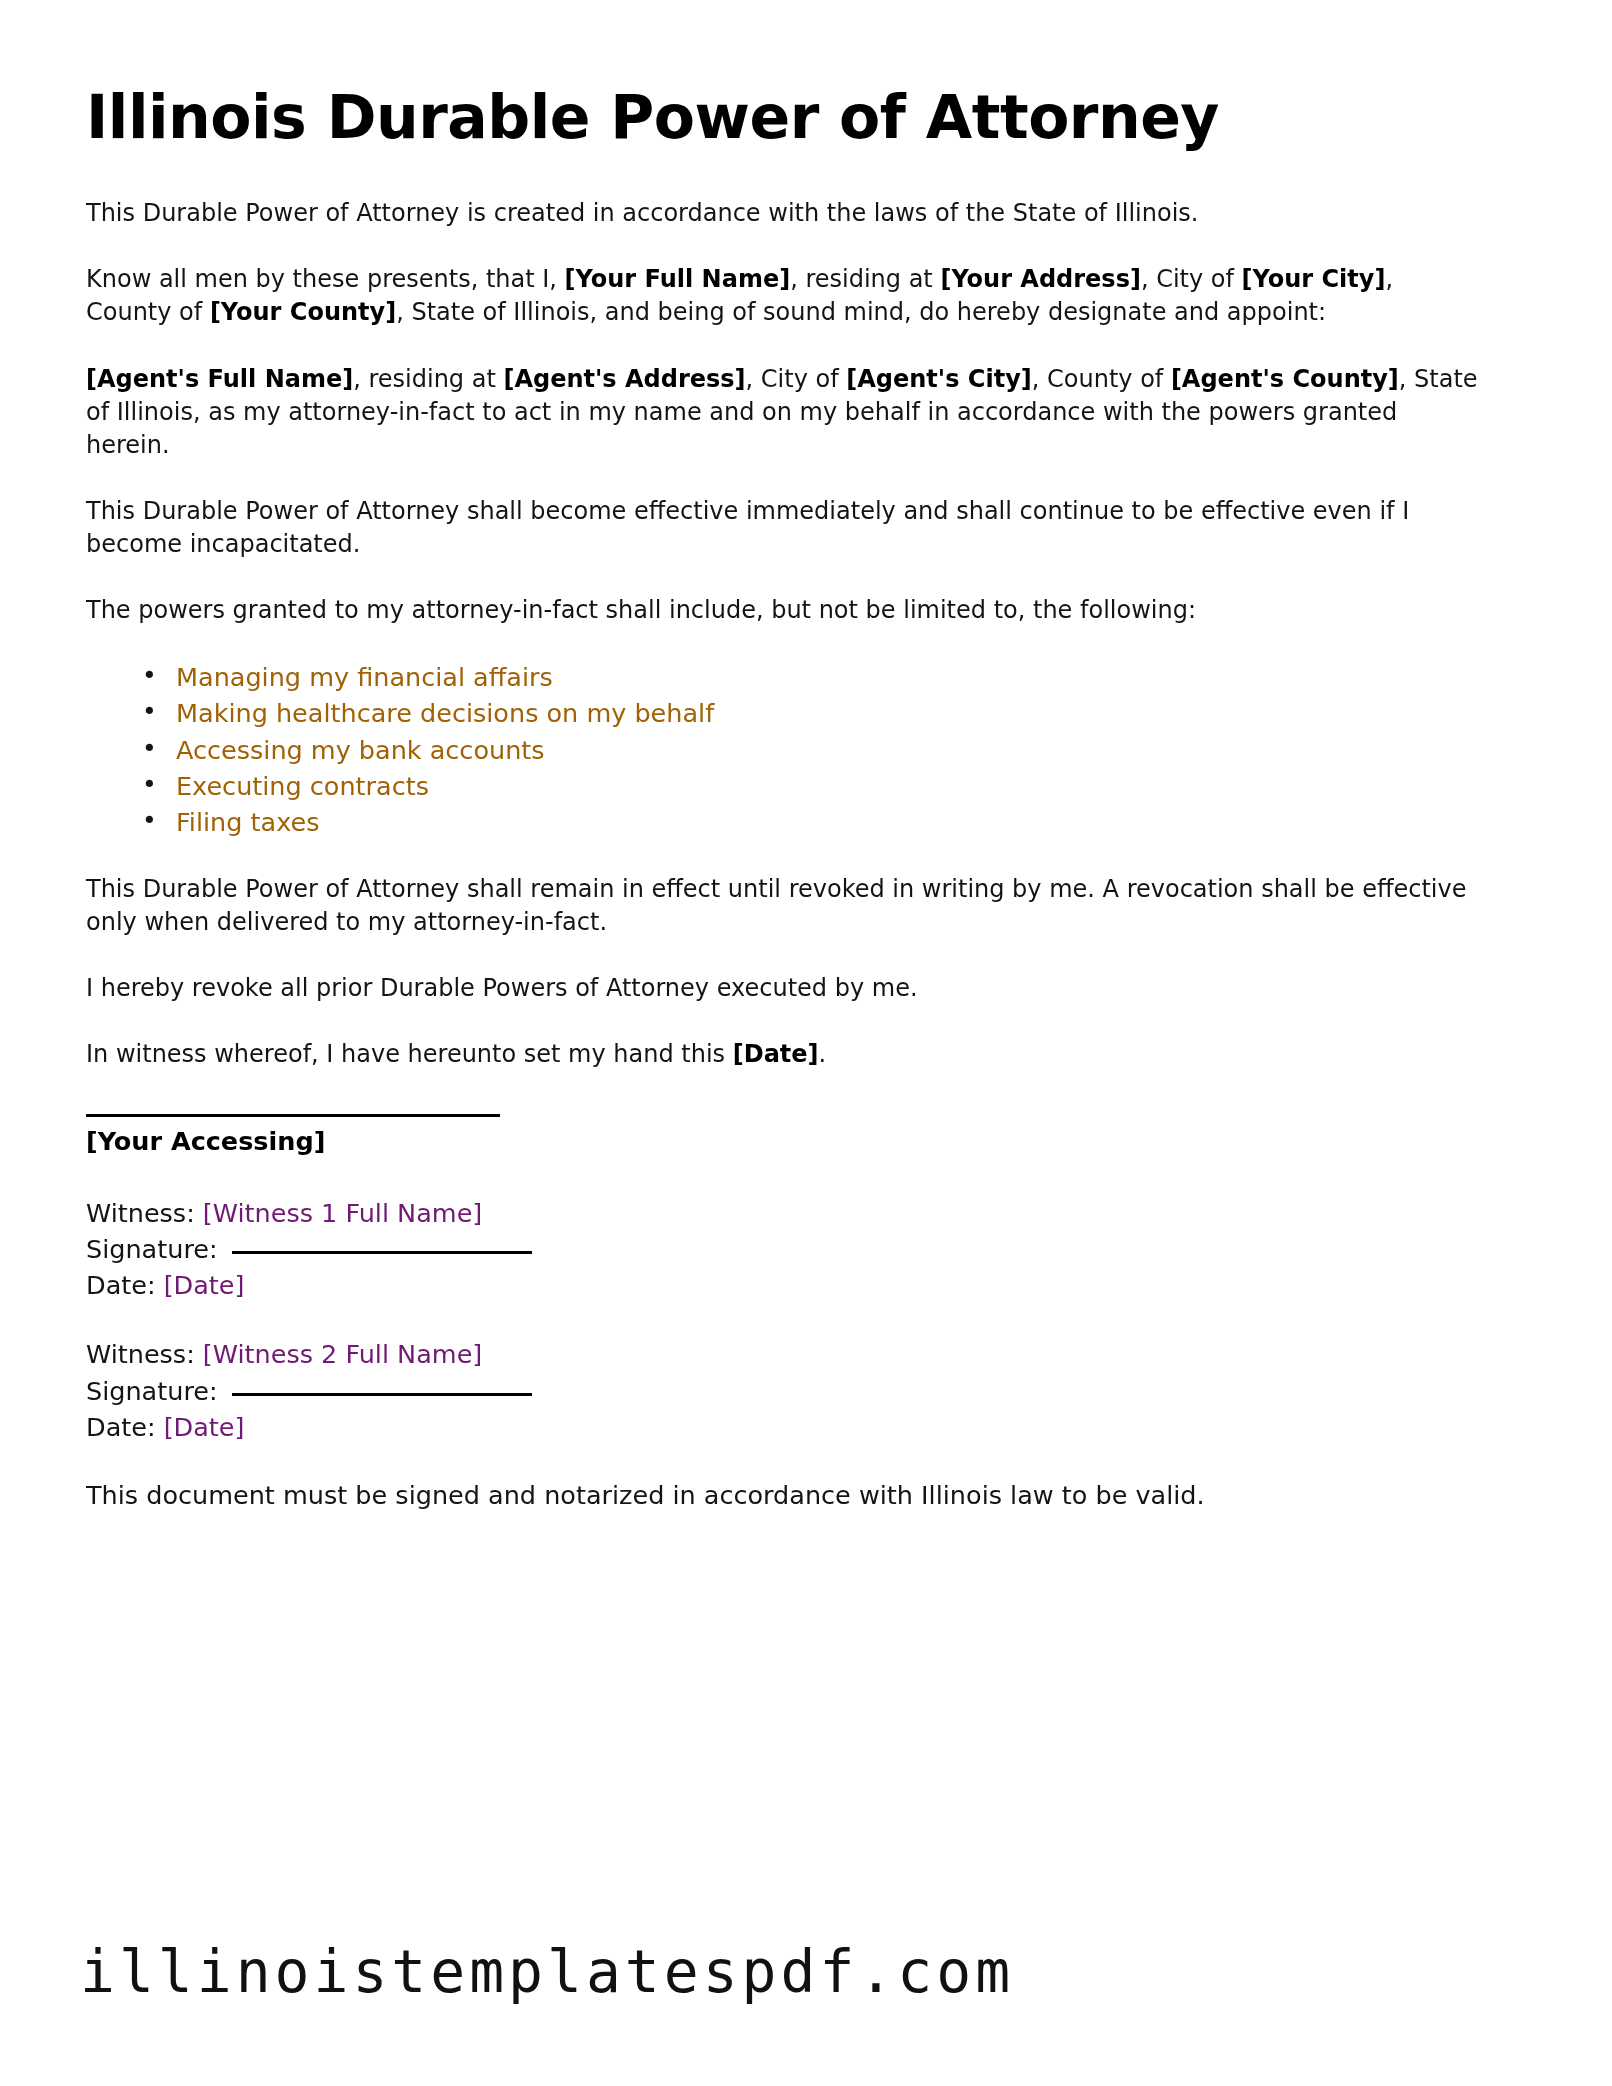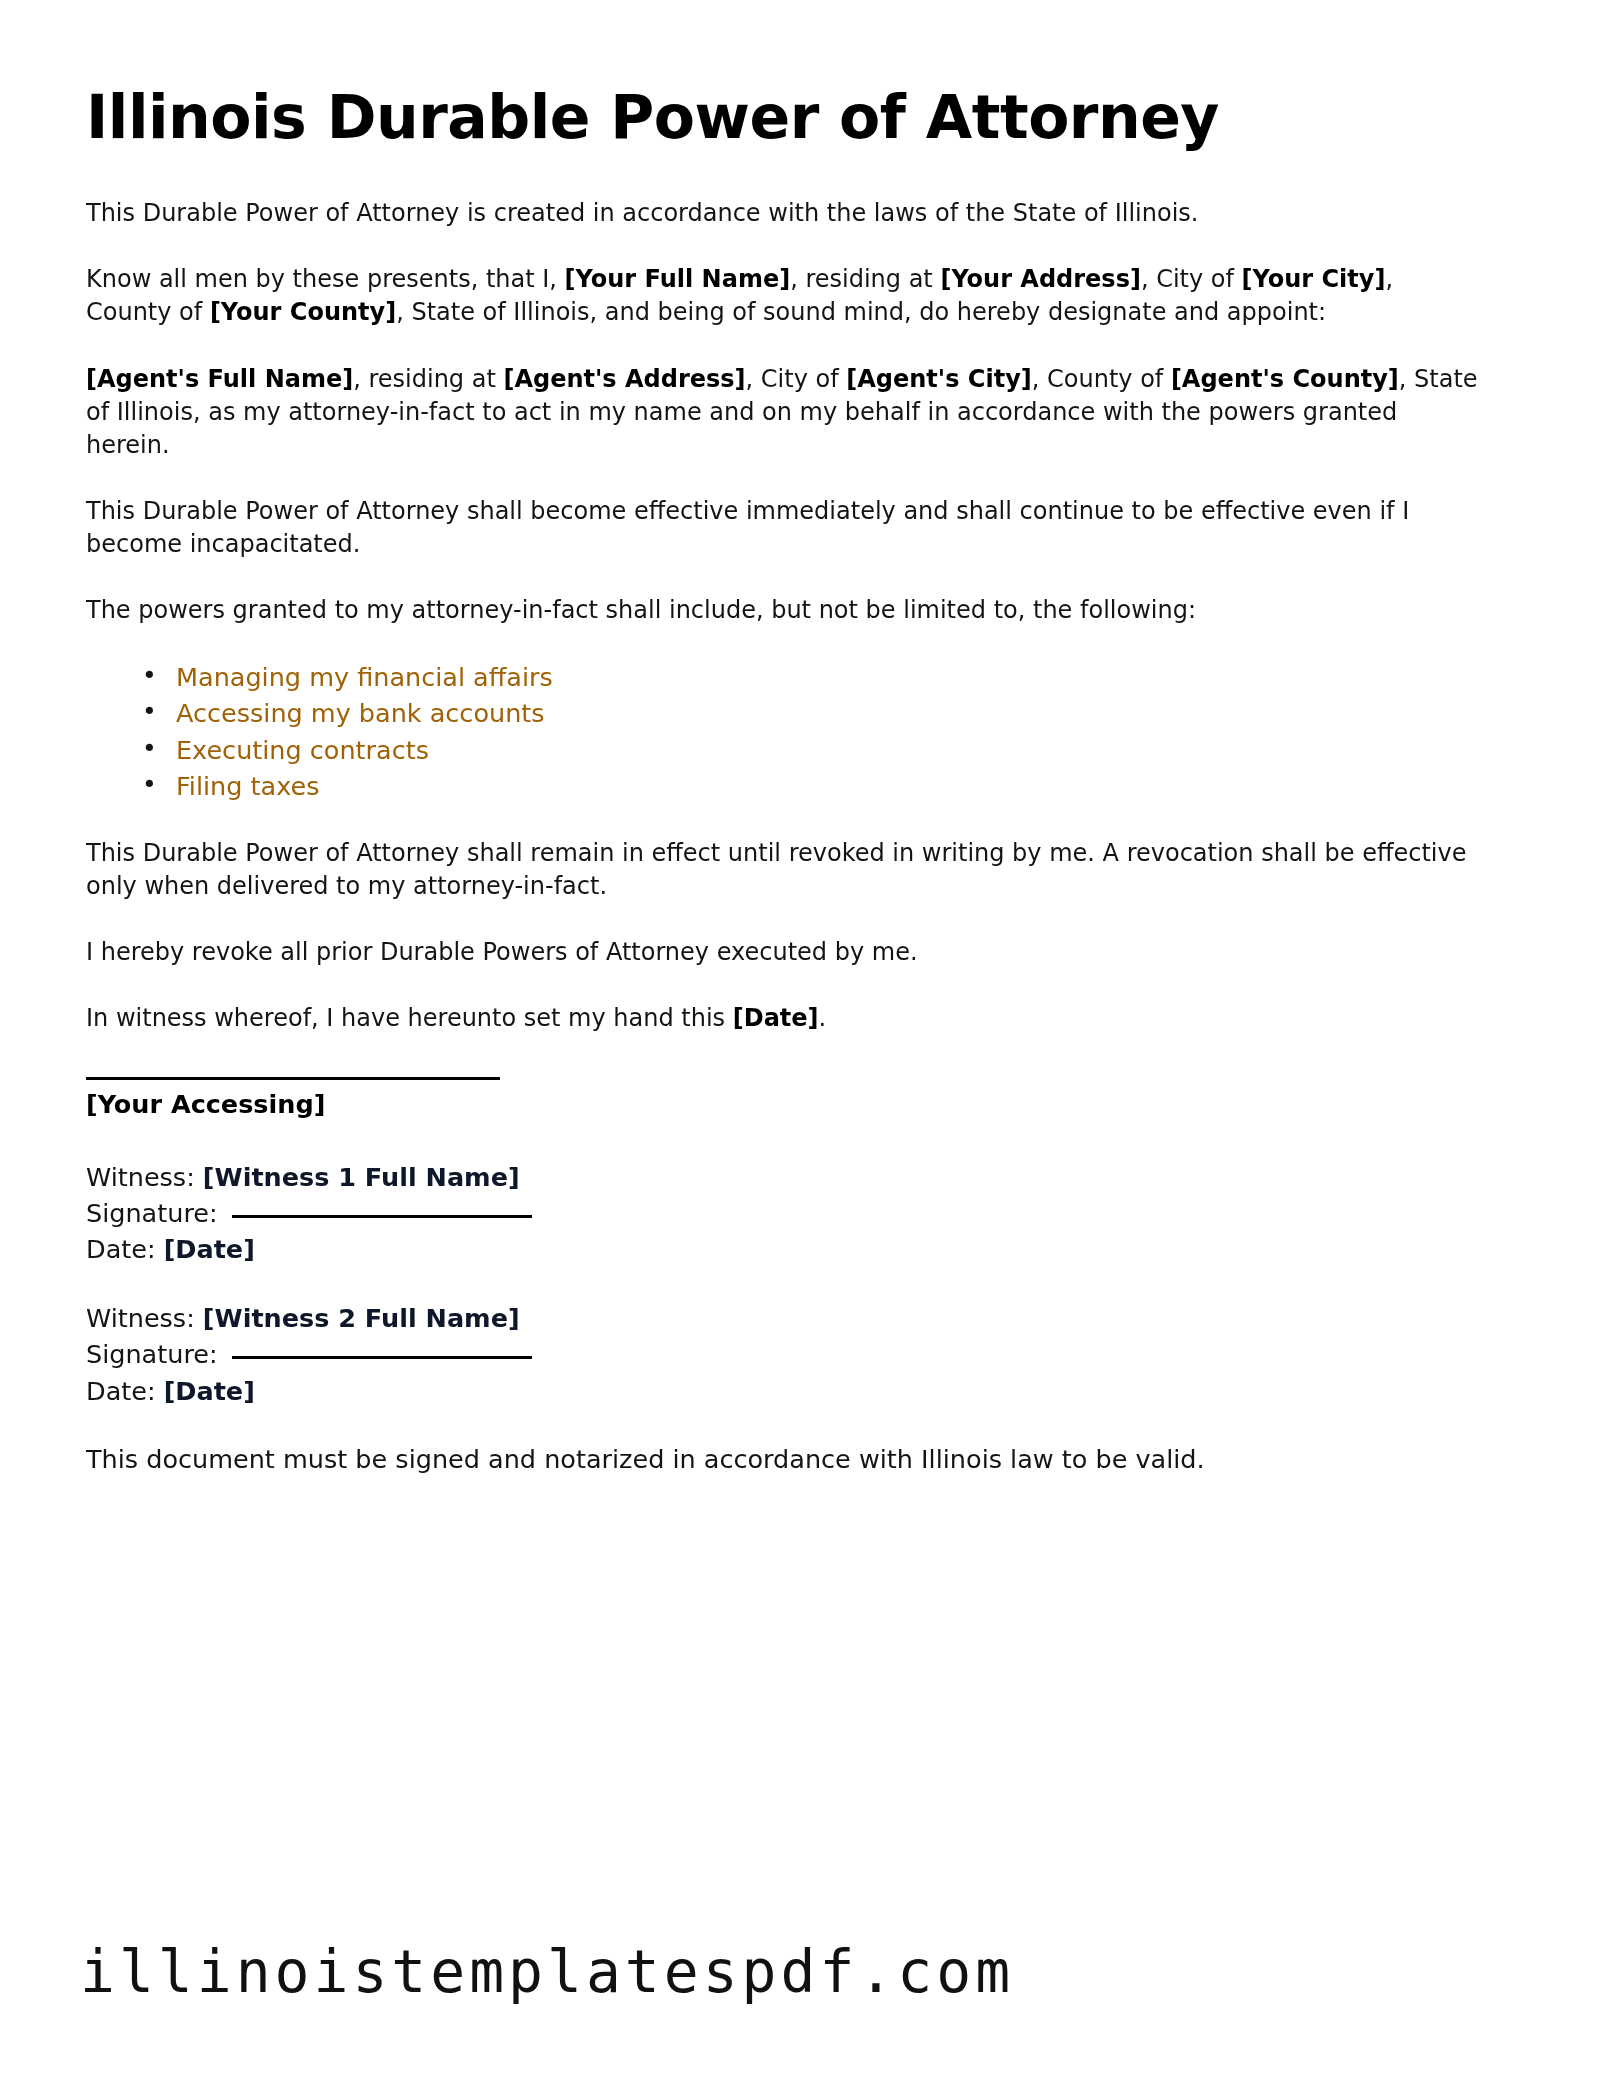--- a/index.html
+++ b/index.html
@@ -81,21 +81,21 @@
   }
   .witness-block {
     margin: 0 0 33px 0;
   }
   .wline {
     font-size: 25.5px;
     line-height: 1.42;
     color: #141414;
     white-space: nowrap;
   }
-  .wline b { font-weight: bold; color: #0f172a; margin-top: 8px; }
+  .wline b { font-weight: normal; color: #701a75; margin-top: 8px; }
   .blank-rule {
     display: inline-block;
     width: 300px;
     border-bottom: 3px solid #000;
     height: 0;
     vertical-align: 4px;
     margin-left: 6px;
   }
   .closing {
     font-size: 25.5px;
@@ -126,20 +126,21 @@
   <p class="para"><span>Know all men by these presents, that I, </span><b>[Your Full Name]</b><span>, residing at </span><b>[Your Address]</b><span>, City of </span><b>[Your City]</b><span>, County of </span><b>[Your County]</b><span>, State of Illinois, and being of sound mind, do hereby designate and appoint:</span></p>
 
   <p class="para"><b>[Agent's Full Name]</b><span>, residing at </span><b>[Agent's Address]</b><span>, City of </span><b>[Agent's City]</b><span>, County of </span><b>[Agent's County]</b><span>, State of Illinois, as my attorney-in-fact to act in my name and on my behalf in accordance with the powers granted herein.</span></p>
 
   <p class="para">This Durable Power of Attorney shall become effective immediately and shall continue to be effective even if I become incapacitated.</p>
 
   <p class="para">The powers granted to my attorney-in-fact shall include, but not be limited to, the following:</p>
 
   <ul class="powers">
     <li>Managing my financial affairs</li>
+    <li>Making healthcare decisions on my behalf</li>
     <li>Accessing my bank accounts</li>
     <li>Executing contracts</li>
     <li>Filing taxes</li>
   </ul>
 
   <p class="para">This Durable Power of Attorney shall remain in effect until revoked in writing by me. A revocation shall be effective only when delivered to my attorney-in-fact.</p>
 
   <p class="para">I hereby revoke all prior Durable Powers of Attorney executed by me.</p>
 
   <p class="para"><span>In witness whereof, I have hereunto set my hand this </span><b>[Date]</b><span>.</span></p>

